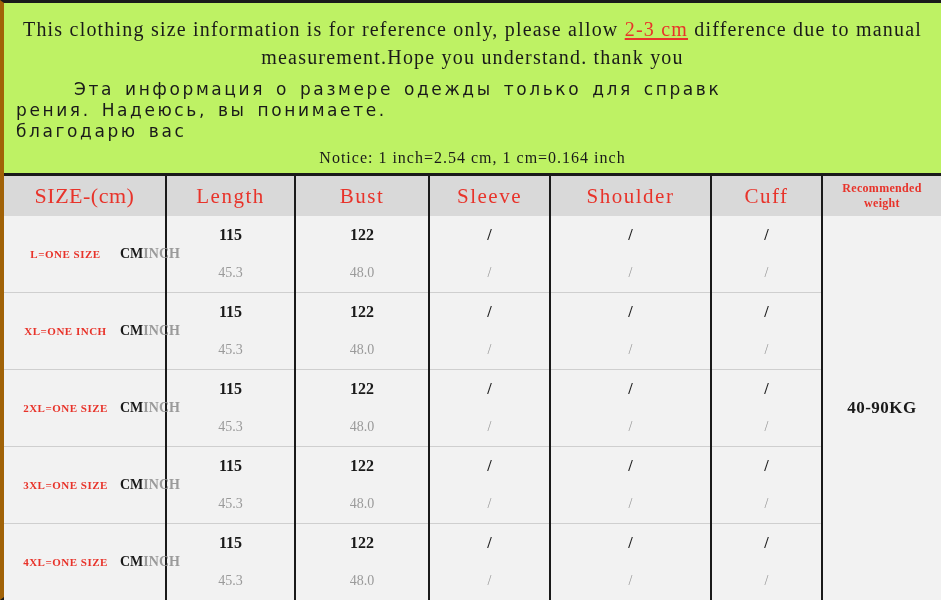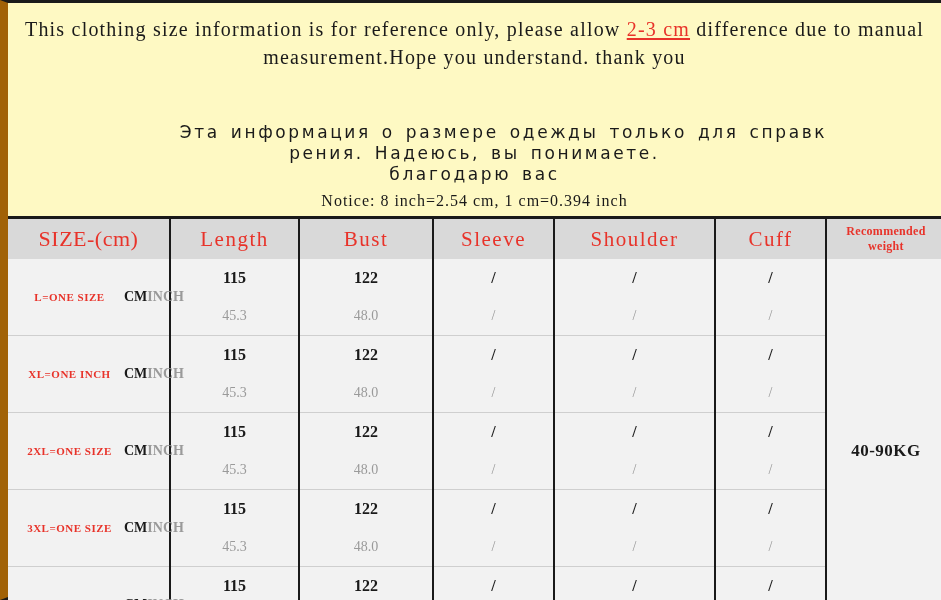--- a/index.html
+++ b/index.html
@@ -14,51 +14,50 @@
     overflow: hidden;
     position: relative;
   }
   #page {
     width: 941px;
     height: 600px;
     position: relative;
     box-sizing: border-box;
     border-top: 3px solid #1a1a1a;
     border-bottom: 3px solid #1a1a1a;
-    border-left: 8px solid #a16207;
-    background: #fef9c3;
+    border-left: 4px solid #a16207;
+    background: #bef264;
   }
 
   
   .notice-en {
     padding: 12px 6px 0 6px;
     font-size: 20px;
     letter-spacing: 1.2px;
     color: #1a1a1a;
     line-height: 28px;
     text-align: center;
   }
   .notice-en .body-text { display: inline; }
   .hl-red {
     color: #e8332a;
     text-decoration: underline;
     text-decoration-color: #e8332a;
     text-underline-offset: 2px;
   }
 
   .notice-ru {
-    padding: 8px 4px 0 4px;
+    padding: 8px 4px 0 12px;
     font-size: 17px;
     letter-spacing: 2.6px;
     color: #1a1a1a;
     line-height: 21px;
-    text-align: center;
+    text-align: left;
     font-family: "DejaVu Sans", "Liberation Sans", sans-serif;
     word-spacing: 3px;
-    margin-top: 43px;
   }
   .notice-ru .ru-line-1 { display: block; text-indent: 58px; }
   .notice-ru .ru-line-2 { display: block; }
   .notice-ru .ru-line-3 { display: block; }
 
   .notice-conv {
     text-align: center;
     font-size: 16px;
     letter-spacing: 1px;
     color: #1a1a1a;
@@ -196,21 +195,21 @@
   <div class="notice-en">
     <span class="body-text">This clothing size information is for reference only, please allow </span><span class="hl-red">2-3 cm</span><span class="body-text"> difference due to manual measurement.Hope you understand. thank you</span>
   </div>
 
   <div class="notice-ru">
     <span class="ru-line-1">Эта информация о размере одежды только для справк</span>
     <span class="ru-line-3">рения. Надеюсь, вы понимаете.</span>
     <span class="ru-line-3">благодарю вас</span>
   </div>
 
-  <div class="notice-conv">Notice: 8 inch=2.54 cm, 1 cm=0.394 inch</div>
+  <div class="notice-conv">Notice: 1 inch=2.54 cm, 1 cm=0.164 inch</div>
 
   <table class="size-table">
     <colgroup>
       <col class="col-size">
         <col class="col-length">
         <col class="col-bust">
       <col class="col-sleeve">
         <col class="col-shoulder">
         <col class="col-cuff">
       <col class="col-weight">

